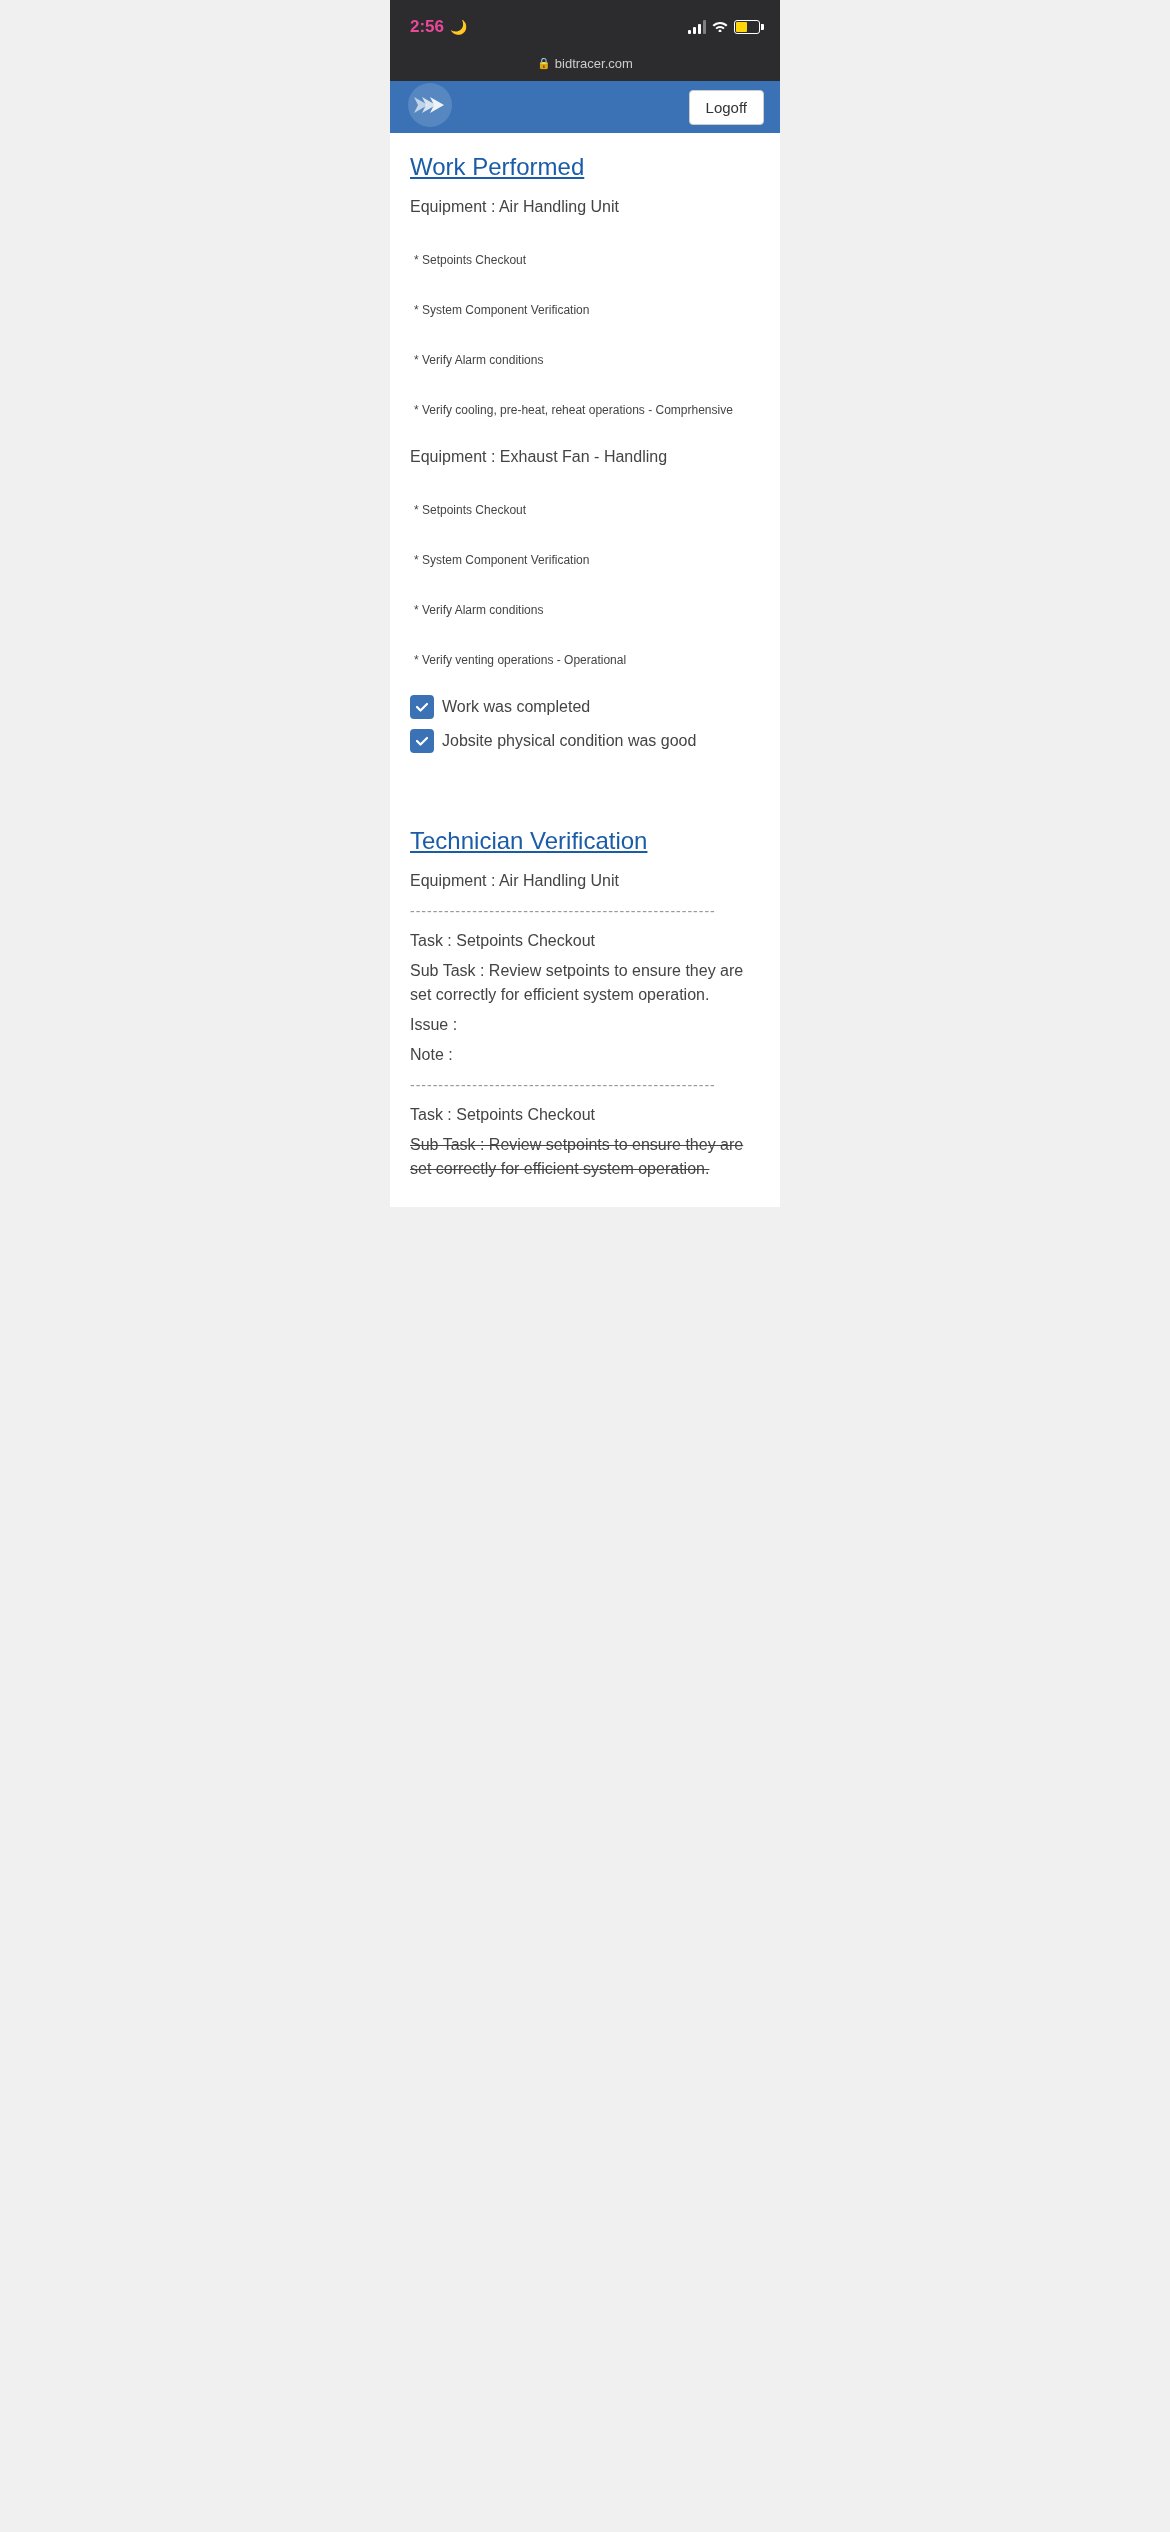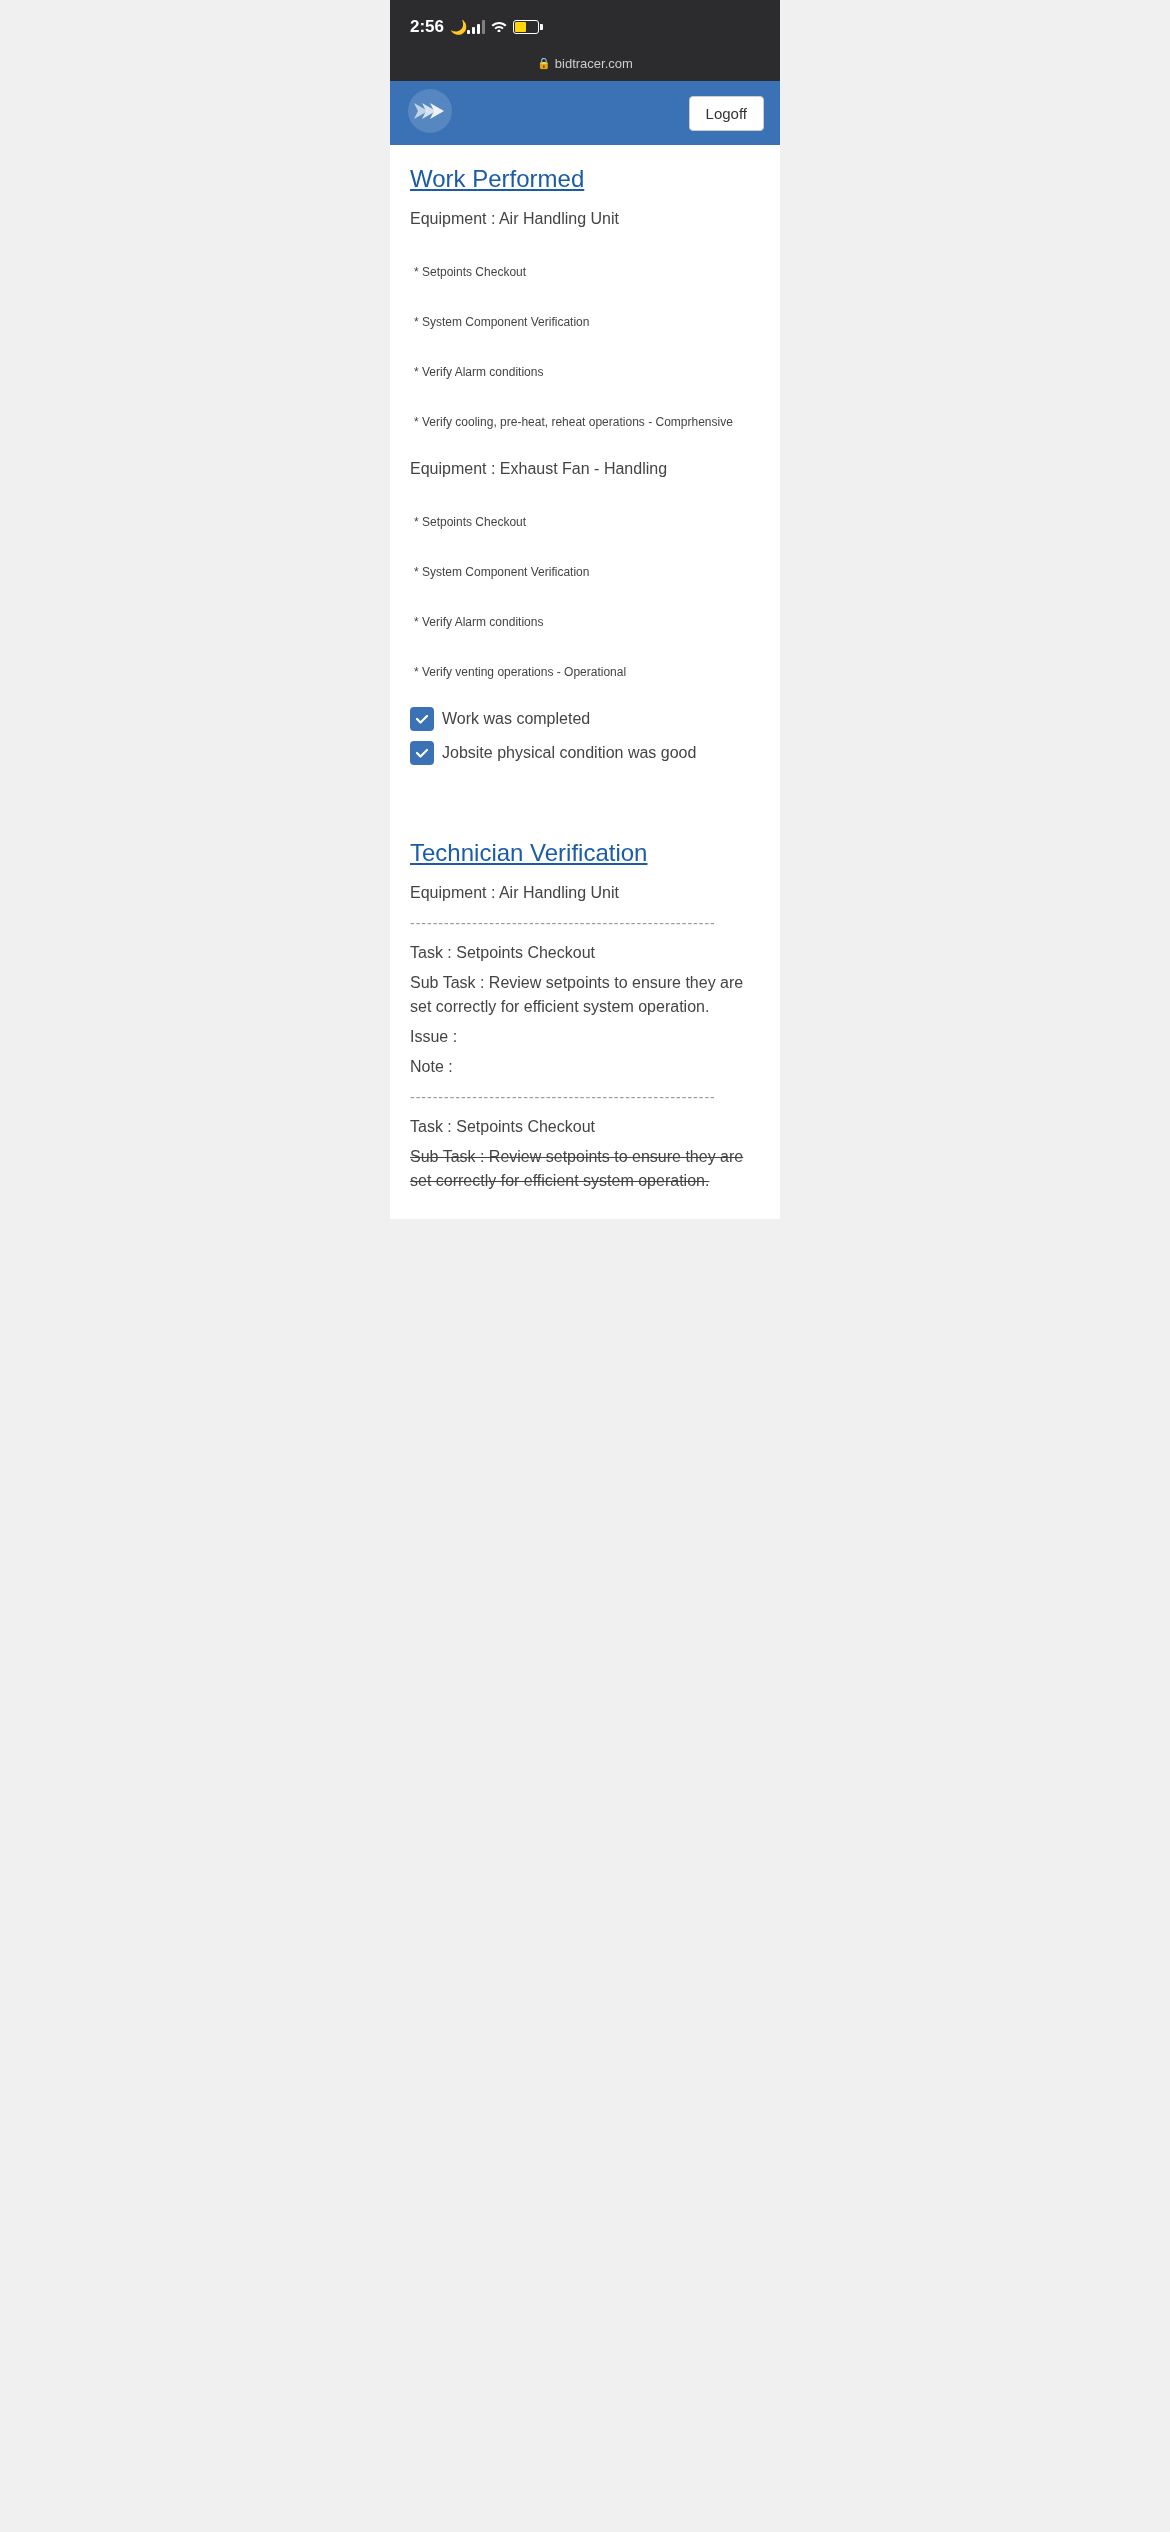--- a/index.html
+++ b/index.html
@@ -13,23 +13,23 @@
       font-family: -apple-system, BlinkMacSystemFont, 'Helvetica Neue', Arial, sans-serif;
       background: #f0f0f0;
       width: 390px;
       margin: 0 auto;
       min-height: 844px;
     }
 
     
     .status-bar {
       background: #2c2c2e;
-      color: #ffffff;
-      display: flex;
-      justify-content: flex-start;
+      color: #ec4899;
+      display: flex;
+      justify-content: space-between;
       align-items: center;
       padding: 12px 20px 8px;
       height: 50px;
     }
 
     .status-time {
       font-size: 17px;
       font-weight: 600;
       display: flex;
       align-items: center;
@@ -110,21 +110,21 @@
       font-size: 11px;
     }
 
     
     .app-header {
       background: #3a72b5;
       display: flex;
       align-items: center;
       justify-content: space-between;
       padding: 12px 16px;
-      height: 64px;
+      height: 52px;
     }
 
     .logoff-btn {
       background: white;
       border: 1px solid #ccc;
       border-radius: 4px;
       padding: 8px 16px;
       font-size: 15px;
       cursor: pointer;
       color: #333;

